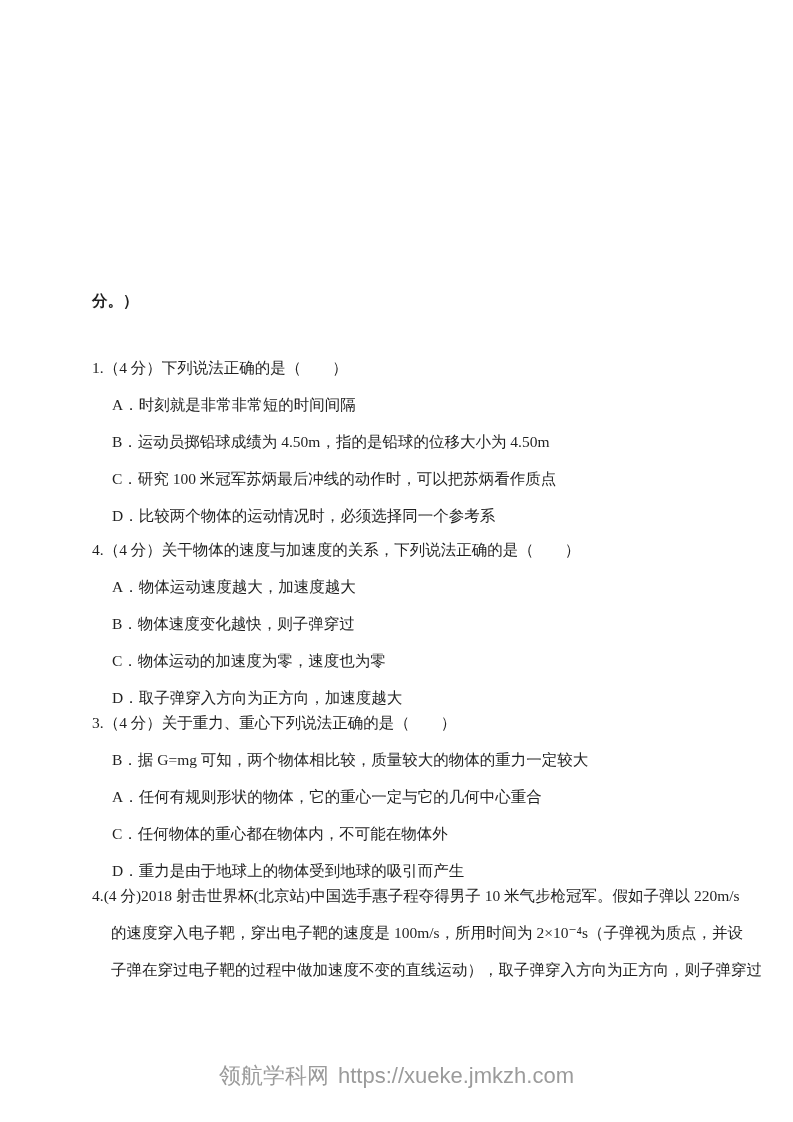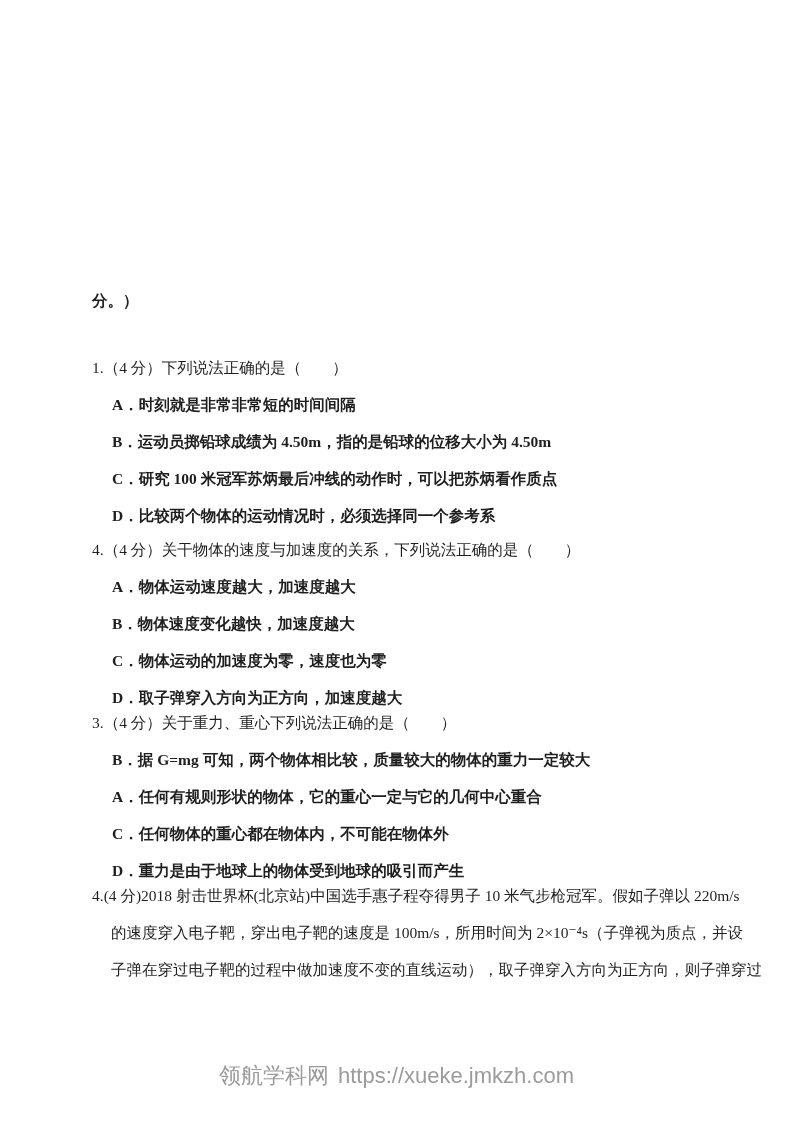--- a/index.html
+++ b/index.html
@@ -27,21 +27,21 @@
     position: absolute;
     left: 92px;
     width: 625px;
     font-size: 15.5px;
   }
   .bold { font-weight: 700; }
   .line {
     line-height: 37px;
     white-space: nowrap;
   }
-  .opt  { padding-left: 20px; font-weight: bold; }
+  .opt  { padding-left: 20px; }
   .cont { padding-left: 19px; }
   .footer {
     position: absolute;
     top: 1064px;
     left: 0;
     right: 0;
     text-align: center;
     font-family: "Liberation Sans", "DejaVu Sans", sans-serif;
     font-size: 22px;
     line-height: 24px;
@@ -63,21 +63,21 @@
     <div class="line">1.（4 分）下列说法正确的是（　　）</div>
     <div class="line opt">A．时刻就是非常非常短的时间间隔</div>
     <div class="line opt">B．运动员掷铅球成绩为 4.50m，指的是铅球的位移大小为 4.50m</div>
     <div class="line opt">C．研究 100 米冠军苏炳最后冲线的动作时，可以把苏炳看作质点</div>
     <div class="line opt">D．比较两个物体的运动情况时，必须选择同一个参考系</div>
   </div>
 
   <div class="para" style="top:531px">
     <div class="line">4.（4 分）关干物体的速度与加速度的关系，下列说法正确的是（　　）</div>
     <div class="line opt">A．物体运动速度越大，加速度越大</div>
-    <div class="line opt">B．物体速度变化越快，加速度越大</div>
+    <div class="line opt">B．物体速度变化越快，则子弹穿过</div>
     <div class="line opt">C．物体运动的加速度为零，速度也为零</div>
     <div class="line opt">D．取子弹穿入方向为正方向，加速度越大</div>
   </div>
 
   <div class="para" style="top:704px">
     <div class="line">3.（4 分）关于重力、重心下列说法正确的是（　　）</div>
     <div class="line opt">B．据 G=mg 可知，两个物体相比较，质量较大的物体的重力一定较大</div>
     <div class="line opt">A．任何有规则形状的物体，它的重心一定与它的几何中心重合</div>
     <div class="line opt">C．任何物体的重心都在物体内，不可能在物体外</div>
     <div class="line opt">D．重力是由于地球上的物体受到地球的吸引而产生</div>

